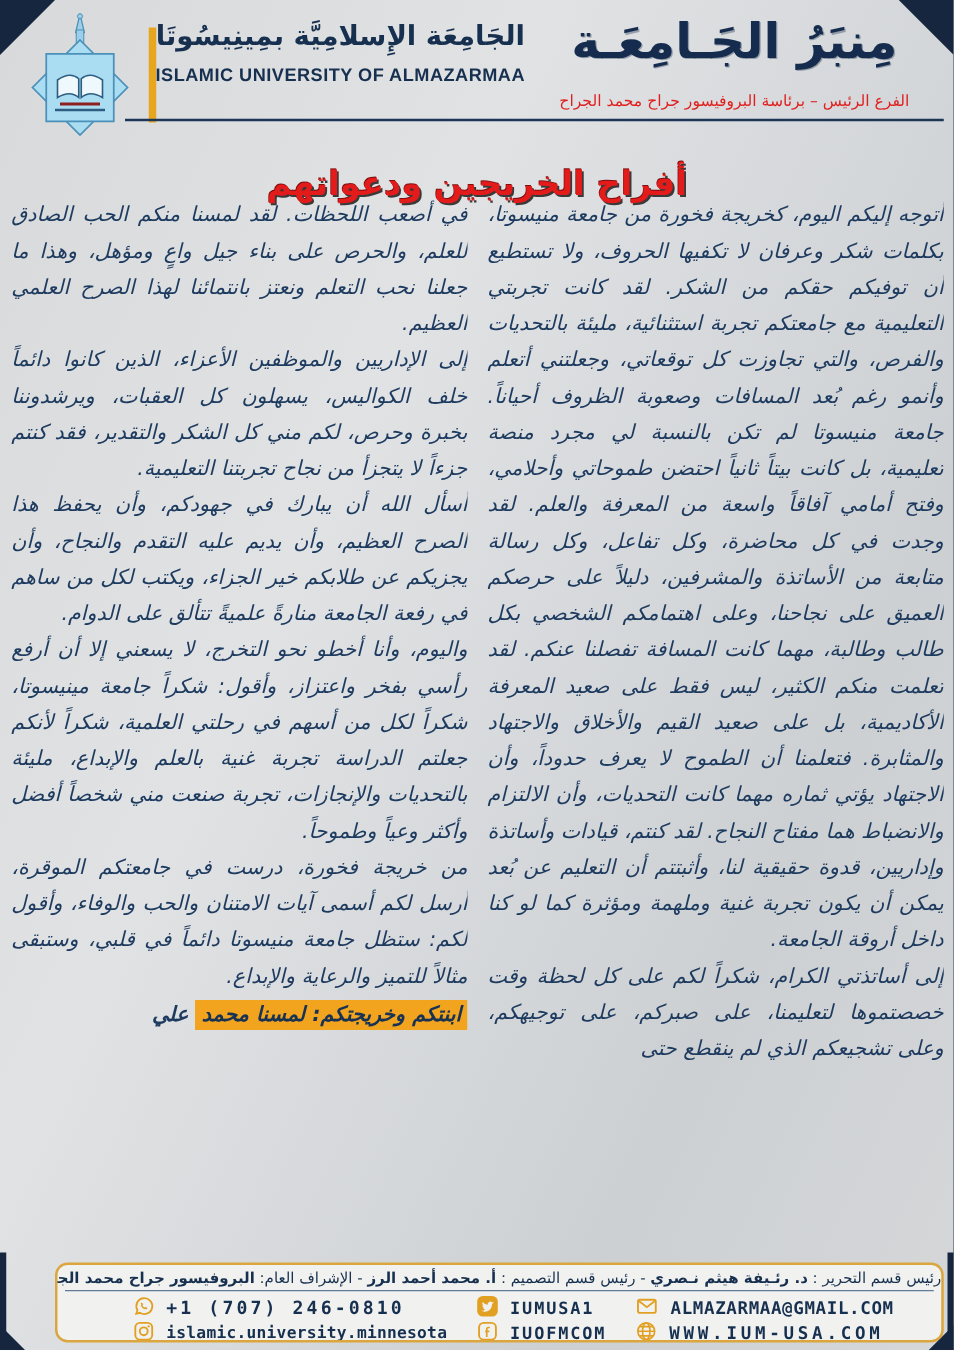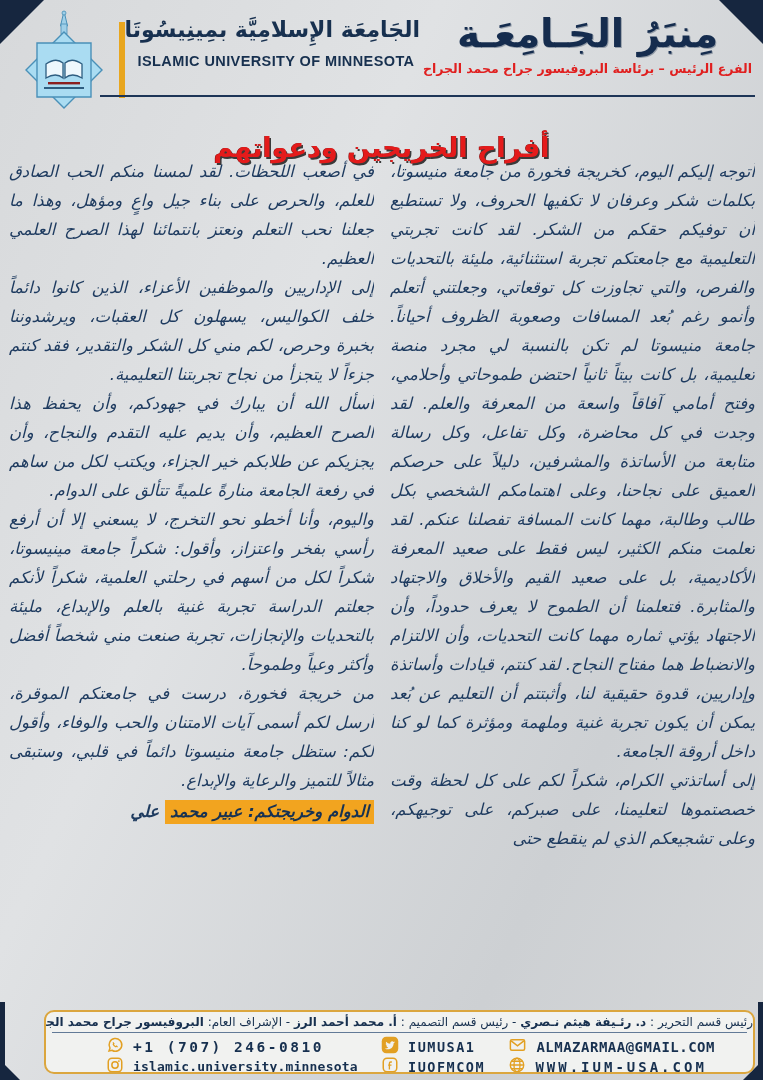--- a/index.html
+++ b/index.html
@@ -20,21 +20,21 @@
   .logo{position:absolute;left:16px;top:10px;}
   .gold-bar{position:absolute;left:119px;top:22px;width:6px;height:76px;background:#e8a61f;}
   .uni-block{position:absolute;left:132px;top:16px;width:288px;text-align:center;direction:rtl;}
   .uni-ar{font-size:22px;font-weight:bold;color:#17304f;white-space:nowrap;line-height:1.25;
     font-family:"DejaVu Serif","DejaVu Sans",serif;}
   .uni-en{margin-top:9px;font-size:14.5px;font-weight:bold;color:#17304f;letter-spacing:.4px;
     white-space:nowrap;font-family:"Liberation Sans",sans-serif;}
   .masthead{position:absolute;right:8px;top:12px;width:335px;text-align:center;direction:rtl;}
   .masthead-title{font-size:39px;font-weight:bold;color:#152c4e;line-height:1.15;white-space:nowrap;
     text-shadow:1px 1px 0 rgba(20,40,70,.35);}
-  .masthead-sub{margin-top:4px;font-size:12.5px;font-weight:bold;color:#e01f1f;white-space:nowrap;}
+  .masthead-sub{margin-top:16px;font-size:12.5px;font-weight:normal;color:#e01f1f;white-space:nowrap;}
   .header-rule{position:absolute;left:100px;right:8px;bottom:0;height:2px;background:#1d3557;}
 
   
   .page-title{position:absolute;top:132px;left:0;right:0;text-align:center;direction:rtl;
     font-size:27px;font-weight:bold;color:#e41b1b;
     text-shadow:1.5px 1.5px 0 #3a3a3a, -0.5px -0.5px 0 #7e1010;}
 
   
   .article{position:absolute;top:157px;left:8px;right:8px;height:845px;direction:rtl;
     display:flex;gap:16px;}
@@ -90,21 +90,21 @@
           <path d="M30 54 Q40 47 47 53 L47 68 Q40 62 30 68 Z" fill="#eef8fd" stroke="#2d5d80" stroke-width="1.3"></path>
           <path d="M66 54 Q56 47 49 53 L49 68 Q56 62 66 68 Z" fill="#eef8fd" stroke="#2d5d80" stroke-width="1.3"></path>
           <rect x="32" y="72" width="32" height="2.4" fill="#8c1f1f"></rect>
           <rect x="28" y="77" width="40" height="2" fill="#2d5d80"></rect>
         </g>
       </svg>
     </span>
     <div class="gold-bar"></div>
     <div class="uni-block">
       <div class="uni-ar">الجَامِعَة الإِسلامِيَّة بمِينِيسُوتَا</div>
-      <div class="uni-en">ISLAMIC UNIVERSITY OF MINNESOTA</div>
+      <div class="uni-en">ISLAMIC UNIVERSITY OF ALMAZARMAA</div>
     </div>
     <div class="masthead">
       <div class="masthead-title">مِنبَرُ الجَـامِعَـة</div>
       <div class="masthead-sub">الفرع الرئيس – برئاسة البروفيسور جراح محمد الجراح</div>
     </div>
     <div class="header-rule"></div>
   </div>
 
   <div class="page-title">أفراح الخريجين ودعواتهم</div>
 
@@ -113,21 +113,21 @@
       <p>أتوجه إليكم اليوم، كخريجة فخورة من جامعة منيسوتا، بكلمات شكر وعرفان لا تكفيها الحروف، ولا تستطيع أن توفيكم حقكم من الشكر. لقد كانت تجربتي التعليمية مع جامعتكم تجربة استثنائية، مليئة بالتحديات والفرص، والتي تجاوزت كل توقعاتي، وجعلتني أتعلم وأنمو رغم بُعد المسافات وصعوبة الظروف أحياناً. جامعة منيسوتا لم تكن بالنسبة لي مجرد منصة تعليمية، بل كانت بيتاً ثانياً احتضن طموحاتي وأحلامي، وفتح أمامي آفاقاً واسعة من المعرفة والعلم. لقد وجدت في كل محاضرة، وكل تفاعل، وكل رسالة متابعة من الأساتذة والمشرفين، دليلاً على حرصكم العميق على نجاحنا، وعلى اهتمامكم الشخصي بكل طالب وطالبة، مهما كانت المسافة تفصلنا عنكم. لقد تعلمت منكم الكثير، ليس فقط على صعيد المعرفة الأكاديمية، بل على صعيد القيم والأخلاق والاجتهاد والمثابرة. فتعلمنا أن الطموح لا يعرف حدوداً، وأن الاجتهاد يؤتي ثماره مهما كانت التحديات، وأن الالتزام والانضباط هما مفتاح النجاح. لقد كنتم، قيادات وأساتذة وإداريين، قدوة حقيقية لنا، وأثبتتم أن التعليم عن بُعد يمكن أن يكون تجربة غنية وملهمة ومؤثرة كما لو كنا داخل أروقة الجامعة.</p>
       <p>إلى أساتذتي الكرام، شكراً لكم على كل لحظة وقت خصصتموها لتعليمنا، على صبركم، على توجيهكم، وعلى تشجيعكم الذي لم ينقطع حتى</p>
     </div>
     <div class="col">
       <p>في أصعب اللحظات. لقد لمسنا منكم الحب الصادق للعلم، والحرص على بناء جيل واعٍ ومؤهل، وهذا ما جعلنا نحب التعلم ونعتز بانتمائنا لهذا الصرح العلمي العظيم.</p>
       <p>إلى الإداريين والموظفين الأعزاء، الذين كانوا دائماً خلف الكواليس، يسهلون كل العقبات، ويرشدوننا بخبرة وحرص، لكم مني كل الشكر والتقدير، فقد كنتم جزءاً لا يتجزأ من نجاح تجربتنا التعليمية.</p>
       <p>أسأل الله أن يبارك في جهودكم، وأن يحفظ هذا الصرح العظيم، وأن يديم عليه التقدم والنجاح، وأن يجزيكم عن طلابكم خير الجزاء، ويكتب لكل من ساهم في رفعة الجامعة منارةً علميةً تتألق على الدوام.</p>
       <p>واليوم، وأنا أخطو نحو التخرج، لا يسعني إلا أن أرفع رأسي بفخر واعتزاز، وأقول: شكراً جامعة مينيسوتا، شكراً لكل من أسهم في رحلتي العلمية، شكراً لأنكم جعلتم الدراسة تجربة غنية بالعلم والإبداع، مليئة بالتحديات والإنجازات، تجربة صنعت مني شخصاً أفضل وأكثر وعياً وطموحاً.</p>
       <p>من خريجة فخورة، درست في جامعتكم الموقرة، أرسل لكم أسمى آيات الامتنان والحب والوفاء، وأقول لكم: ستظل جامعة منيسوتا دائماً في قلبي، وستبقى مثالاً للتميز والرعاية والإبداع.</p>
       <div class="signature-line">
-        <span class="hl">الدوام وخريجتكم: عبير محمد</span><span class="sig-rest"> علي</span>
+        <span class="hl">ابنتكم وخريجتكم: لمسنا محمد</span><span class="sig-rest"> علي</span>
       </div>
     </div>
   </div>
 
   <div class="footer">
     <div class="credits">
       <span>رئيس قسم التحرير : </span><b>د. رئـيفة هيثم نـصري</b><span> - رئيس قسم التصميم : </span><b>أ. محمد أحمد الرز</b><span> - الإشراف العام: </span><b>البروفيسور جراح محمد الجراح</b>
     </div>
     <div class="credits-divider"></div>
     <div class="contacts">

